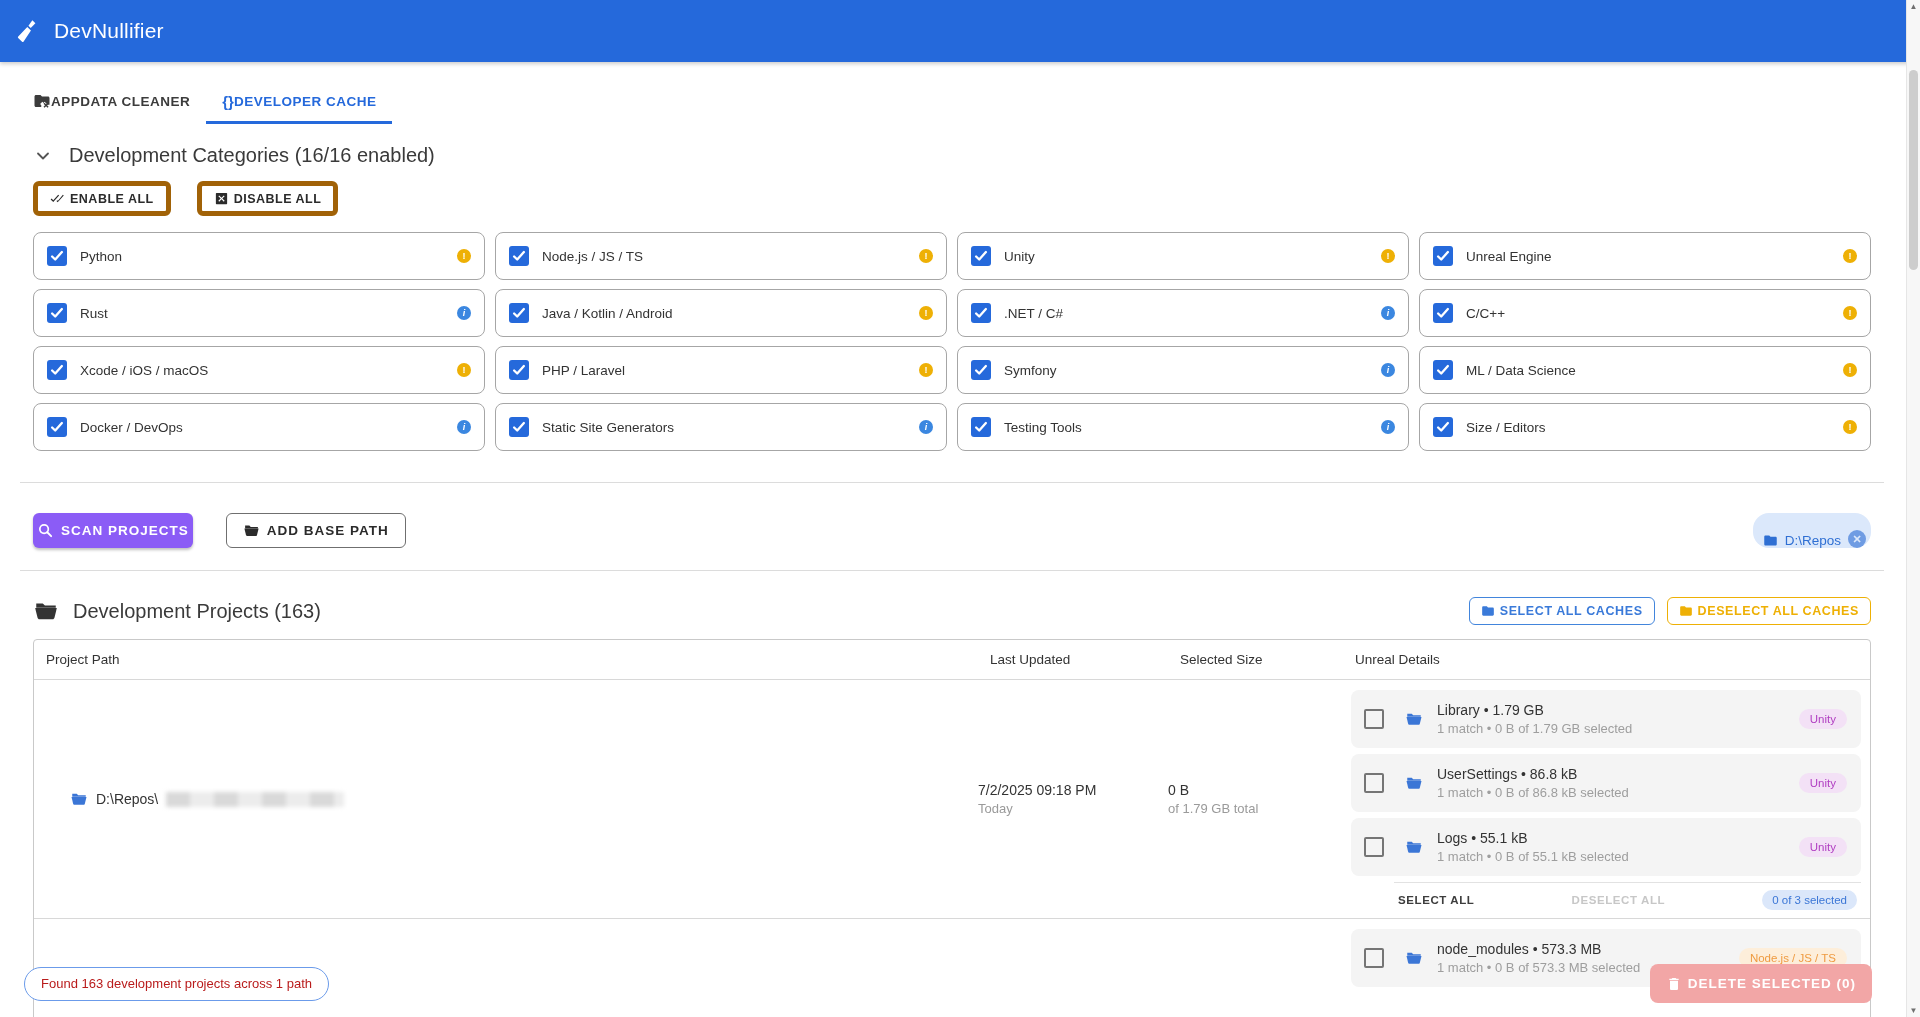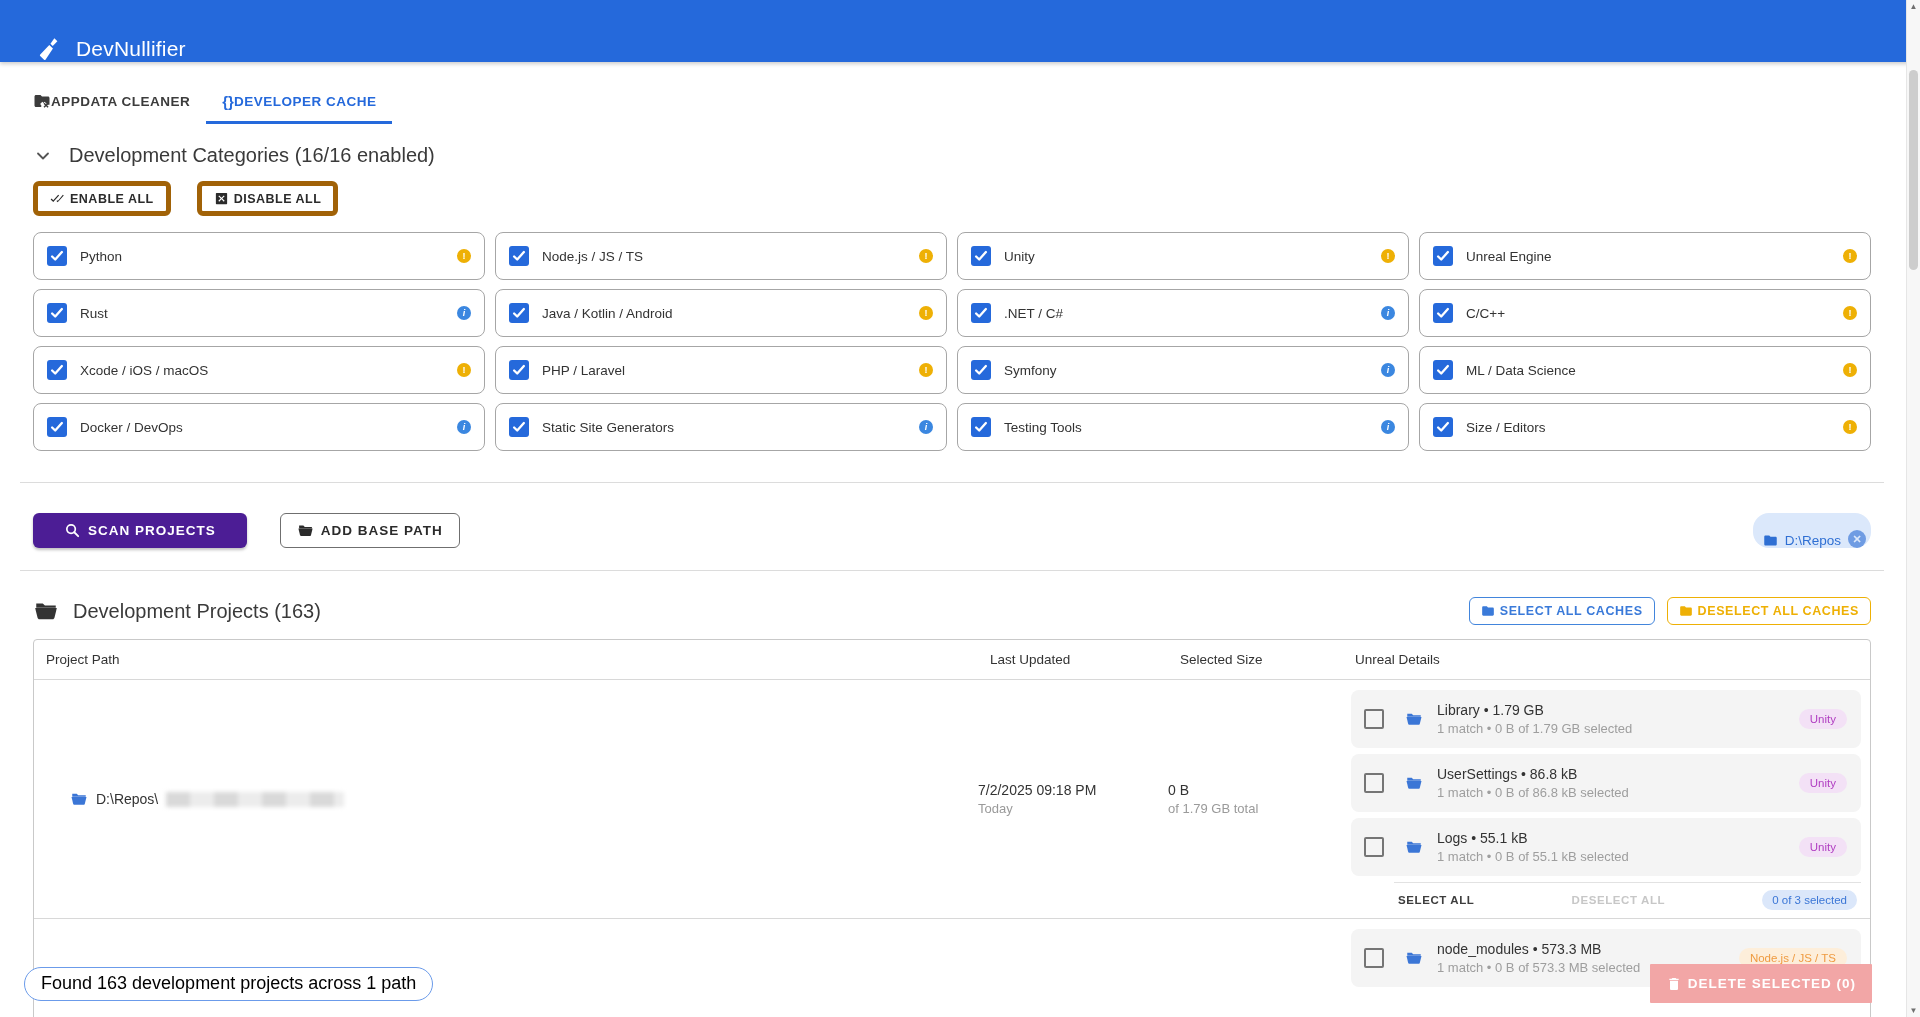--- a/index.html
+++ b/index.html
@@ -1,22 +1,22 @@
 <!DOCTYPE html>
 <html><head>
 <meta charset="utf-8">
 <style>
   * { margin:0; padding:0; box-sizing:border-box; }
   html,body { width:1920px; height:1017px; overflow:hidden; background:#fff;
     font-family:"Liberation Sans", sans-serif; color:#333; }
   .page { position:relative; width:1920px; height:1017px; overflow:hidden; }
 
   
-  .appbar { height:62px; background:#2569db; display:flex; align-items:flex-end;
-    padding:0 38px; color:#fff; box-shadow:0 2px 4px rgba(0,0,0,.2); }
+  .appbar { height:62px; background:#2569db; display:flex; align-items:center;
+    padding:0 16px; color:#fff; box-shadow:0 2px 4px rgba(0,0,0,.2); }
   .appbar .brand { display:flex; align-items:center; gap:12px; }
   .appbar .title { font-size:21px; font-weight:500; letter-spacing:.2px; }
 
   
   .tabs { display:flex; padding:20px 0 0 17px; }
   .tab { display:flex; align-items:center; padding:10px 16px 14px;
     font-size:13.5px; font-weight:700; letter-spacing:.5px; color:#3c3c3c;
     position:relative; cursor:pointer; }
   .tab.active { color:#2569db; }
   .tab.active::after { content:""; position:absolute; left:0; right:0; bottom:0;
@@ -43,22 +43,22 @@
     align-items:center; justify-content:center; color:#fff; font-size:9px; font-weight:700; }
   .dot[data-variant="warning"] { background:#eeb005; }
   .dot[data-variant="info"]    { background:#3b87e0; }
   .dot[data-variant="warning"]::after { content:"!"; }
   .dot[data-variant="info"]::after    { content:"i"; font-style:italic; }
 
   .divider { height:1px; background:#dcdcdc; margin:22px -13px 0; }
 
   
   .actions { display:flex; align-items:center; margin-top:30px; }
-  .btn-primary { display:inline-flex; align-items:center; gap:7px; background:#4c1d95;
-    border:none; border-radius:6px; color:#fff; padding:9px 31px; font-size:13.5px;
+  .btn-primary { display:inline-flex; align-items:center; gap:7px; background:#8b5cf6;
+    border:none; border-radius:6px; color:#fff; padding:9px 4px; font-size:13.5px;
     font-weight:700; letter-spacing:1px; cursor:pointer; box-shadow:0 2px 3px rgba(0,0,0,.25);
     font-family:inherit; }
   .btn-outline2 { display:inline-flex; align-items:center; gap:7px; border:1px solid #6f6f6f;
     border-radius:6px; background:#fff; padding:8px 16px; font-size:13.5px; font-weight:700;
     letter-spacing:1px; color:#2b2b2b; cursor:pointer; margin-left:33px; font-family:inherit; }
   .path-chip { margin-left:auto; display:inline-flex; align-items:flex-end; gap:7px;
     background:#dbe8fb; border-radius:16px; height:35px; padding:0 5px 0 10px;
     color:#2f6fd3; font-size:13.5px; cursor:default; }
   .chip-del { width:18px; height:18px; border-radius:50%; background:#6f9ce3; color:#dbe8fb;
     display:inline-flex; align-items:center; justify-content:center; font-size:11px;
@@ -104,24 +104,24 @@
     border-top:1px solid #e2e2e2; margin-top:4px; padding:7px 4px 2px;margin-left:43px; }
   .cf-select { font-size:11.5px; font-weight:700; letter-spacing:.6px; color:#3d3d3d; cursor:pointer; }
   .cf-deselect { font-size:11.5px; font-weight:700; letter-spacing:.6px; color:#c7c7c7; cursor:default; }
   .cf-chip { background:#dbe7fa; color:#3b76d6; font-size:11.5px; border-radius:11px;
     padding:4px 10px; }
   .t-row.partial { border-bottom:none; align-items:start; min-height:170px; }
 
   
   .bottom-bar { position:absolute; left:24px; right:48px; bottom:14px; display:flex;
     justify-content:space-between; align-items:center; }
-  .found-chip { background:#fff; border:1px solid #6b9bea; color:#000000; border-radius:17px;
-    height:34px; display:inline-flex; align-items:center; padding:0 16px; font-size:18px; }
+  .found-chip { background:#fff; border:1px solid #6b9bea; color:#b91c1c; border-radius:17px;
+    height:34px; display:inline-flex; align-items:center; padding:0 16px; font-size:13px; }
   .btn-delete { display:inline-flex; align-items:center; gap:6px; background:#f2a6a6;
-    border:none; border-radius:1px; color:#fff; padding:0 16px; height:39px; font-size:13.5px;
+    border:none; border-radius:8px; color:#fff; padding:0 16px; height:39px; font-size:13.5px;
     font-weight:700; letter-spacing:1px; cursor:not-allowed; font-family:inherit; }
 
   
   .vscroll { position:absolute; top:0; right:0; width:14px; height:1017px; background:#f7f7f7;
     border-left:1px solid #e6e6e6; }
   .vscroll .arrow { position:absolute; left:0; width:13px; text-align:center; font-size:8px;
     color:#6f6f6f; }
   .vscroll .up { top:2px; }
   .vscroll .down { bottom:2px; }
   .vscroll .thumb { position:absolute; left:2px; width:9px; top:70px; height:200px;

